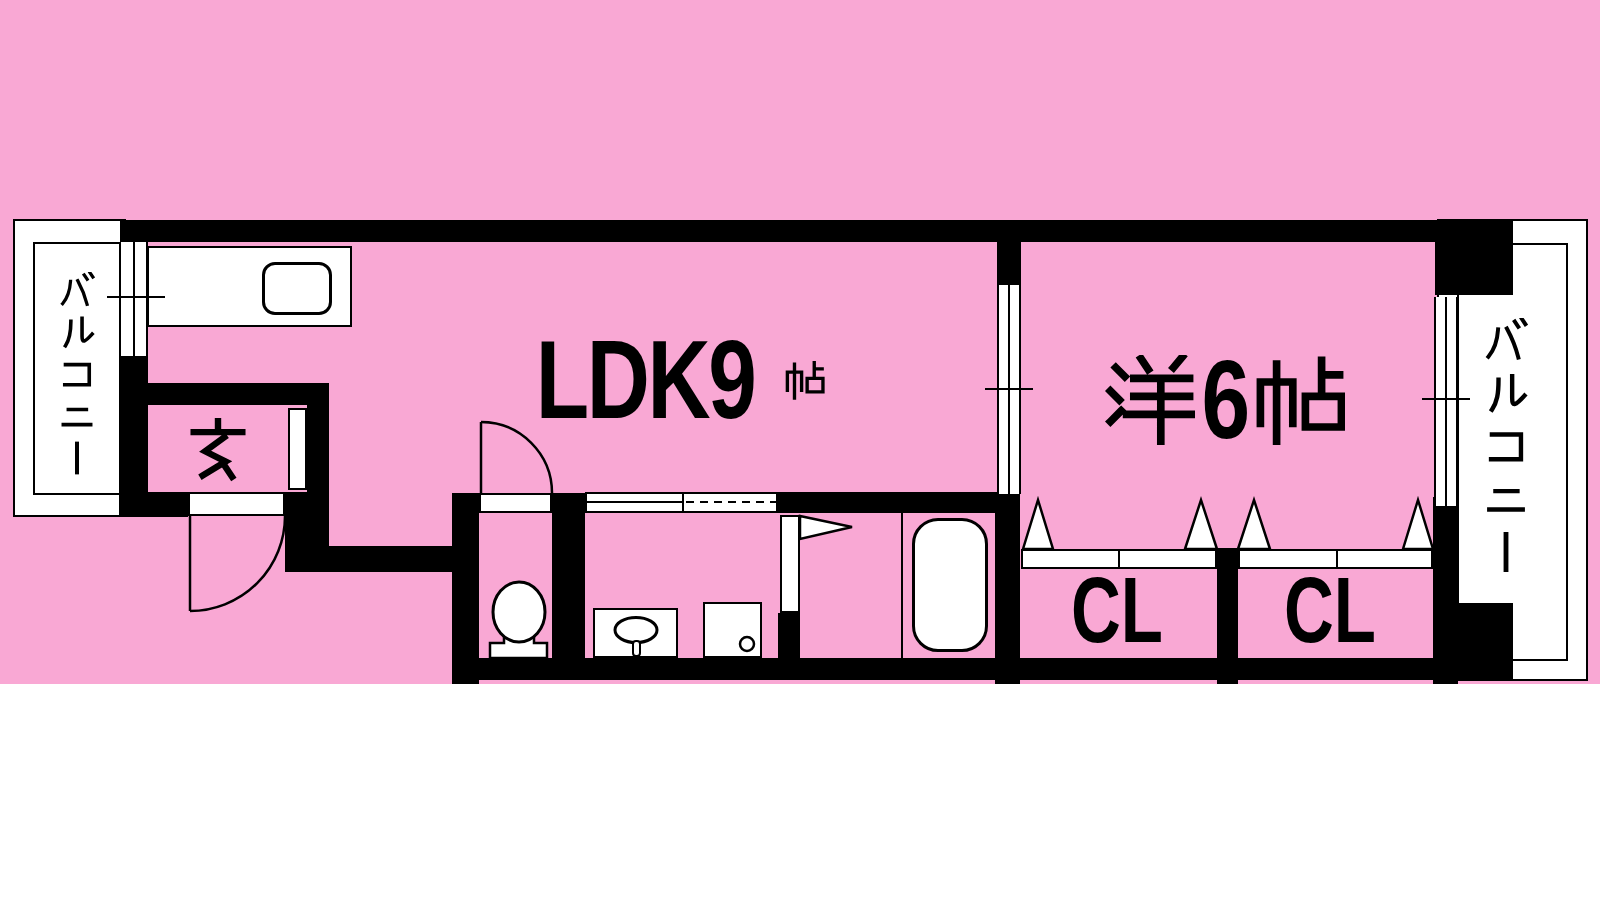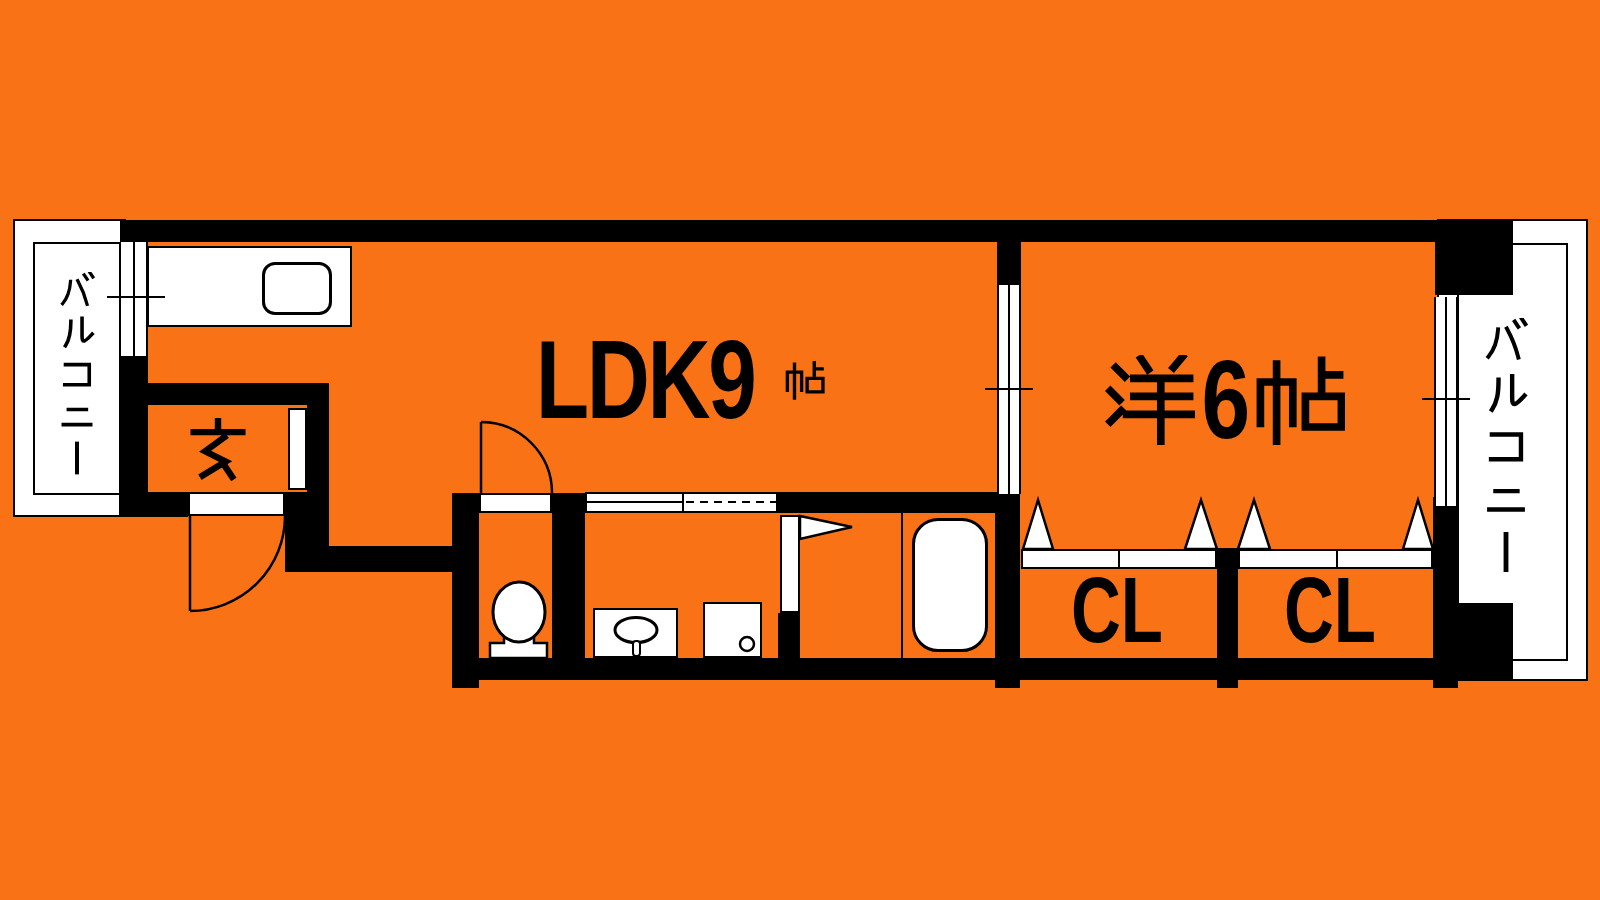--- a/index.html
+++ b/index.html
@@ -1,16 +1,16 @@
 <!DOCTYPE html>
 <html><head>
 <meta charset="utf-8">
 <style>
   html,body{margin:0;padding:0;background:#fff;}
-  #stage{position:relative;width:1600px;height:900px;background:#f97316;overflow:hidden;
+  #stage{position:relative;width:1600px;height:684px;background:#f9a8d4;overflow:hidden;
          font-family:"Liberation Sans", sans-serif;}
   .abs{position:absolute;box-sizing:border-box;}
   .wall{position:absolute;background:#000;}
   .outline{position:absolute;box-sizing:border-box;border:2px solid #000;background:#fff;}
   .thin{position:absolute;background:#000;}
   .window{position:absolute;box-sizing:border-box;background:#fff;
           border-left:2px solid #000;border-right:2px solid #000;}
   .window .mid{position:absolute;left:50%;top:0;width:2px;height:100%;margin-left:-1px;background:#000;}
   svg.overlay{position:absolute;left:0;top:0;pointer-events:none;}
   .label-row{position:absolute;display:flex;align-items:center;justify-content:center;}

